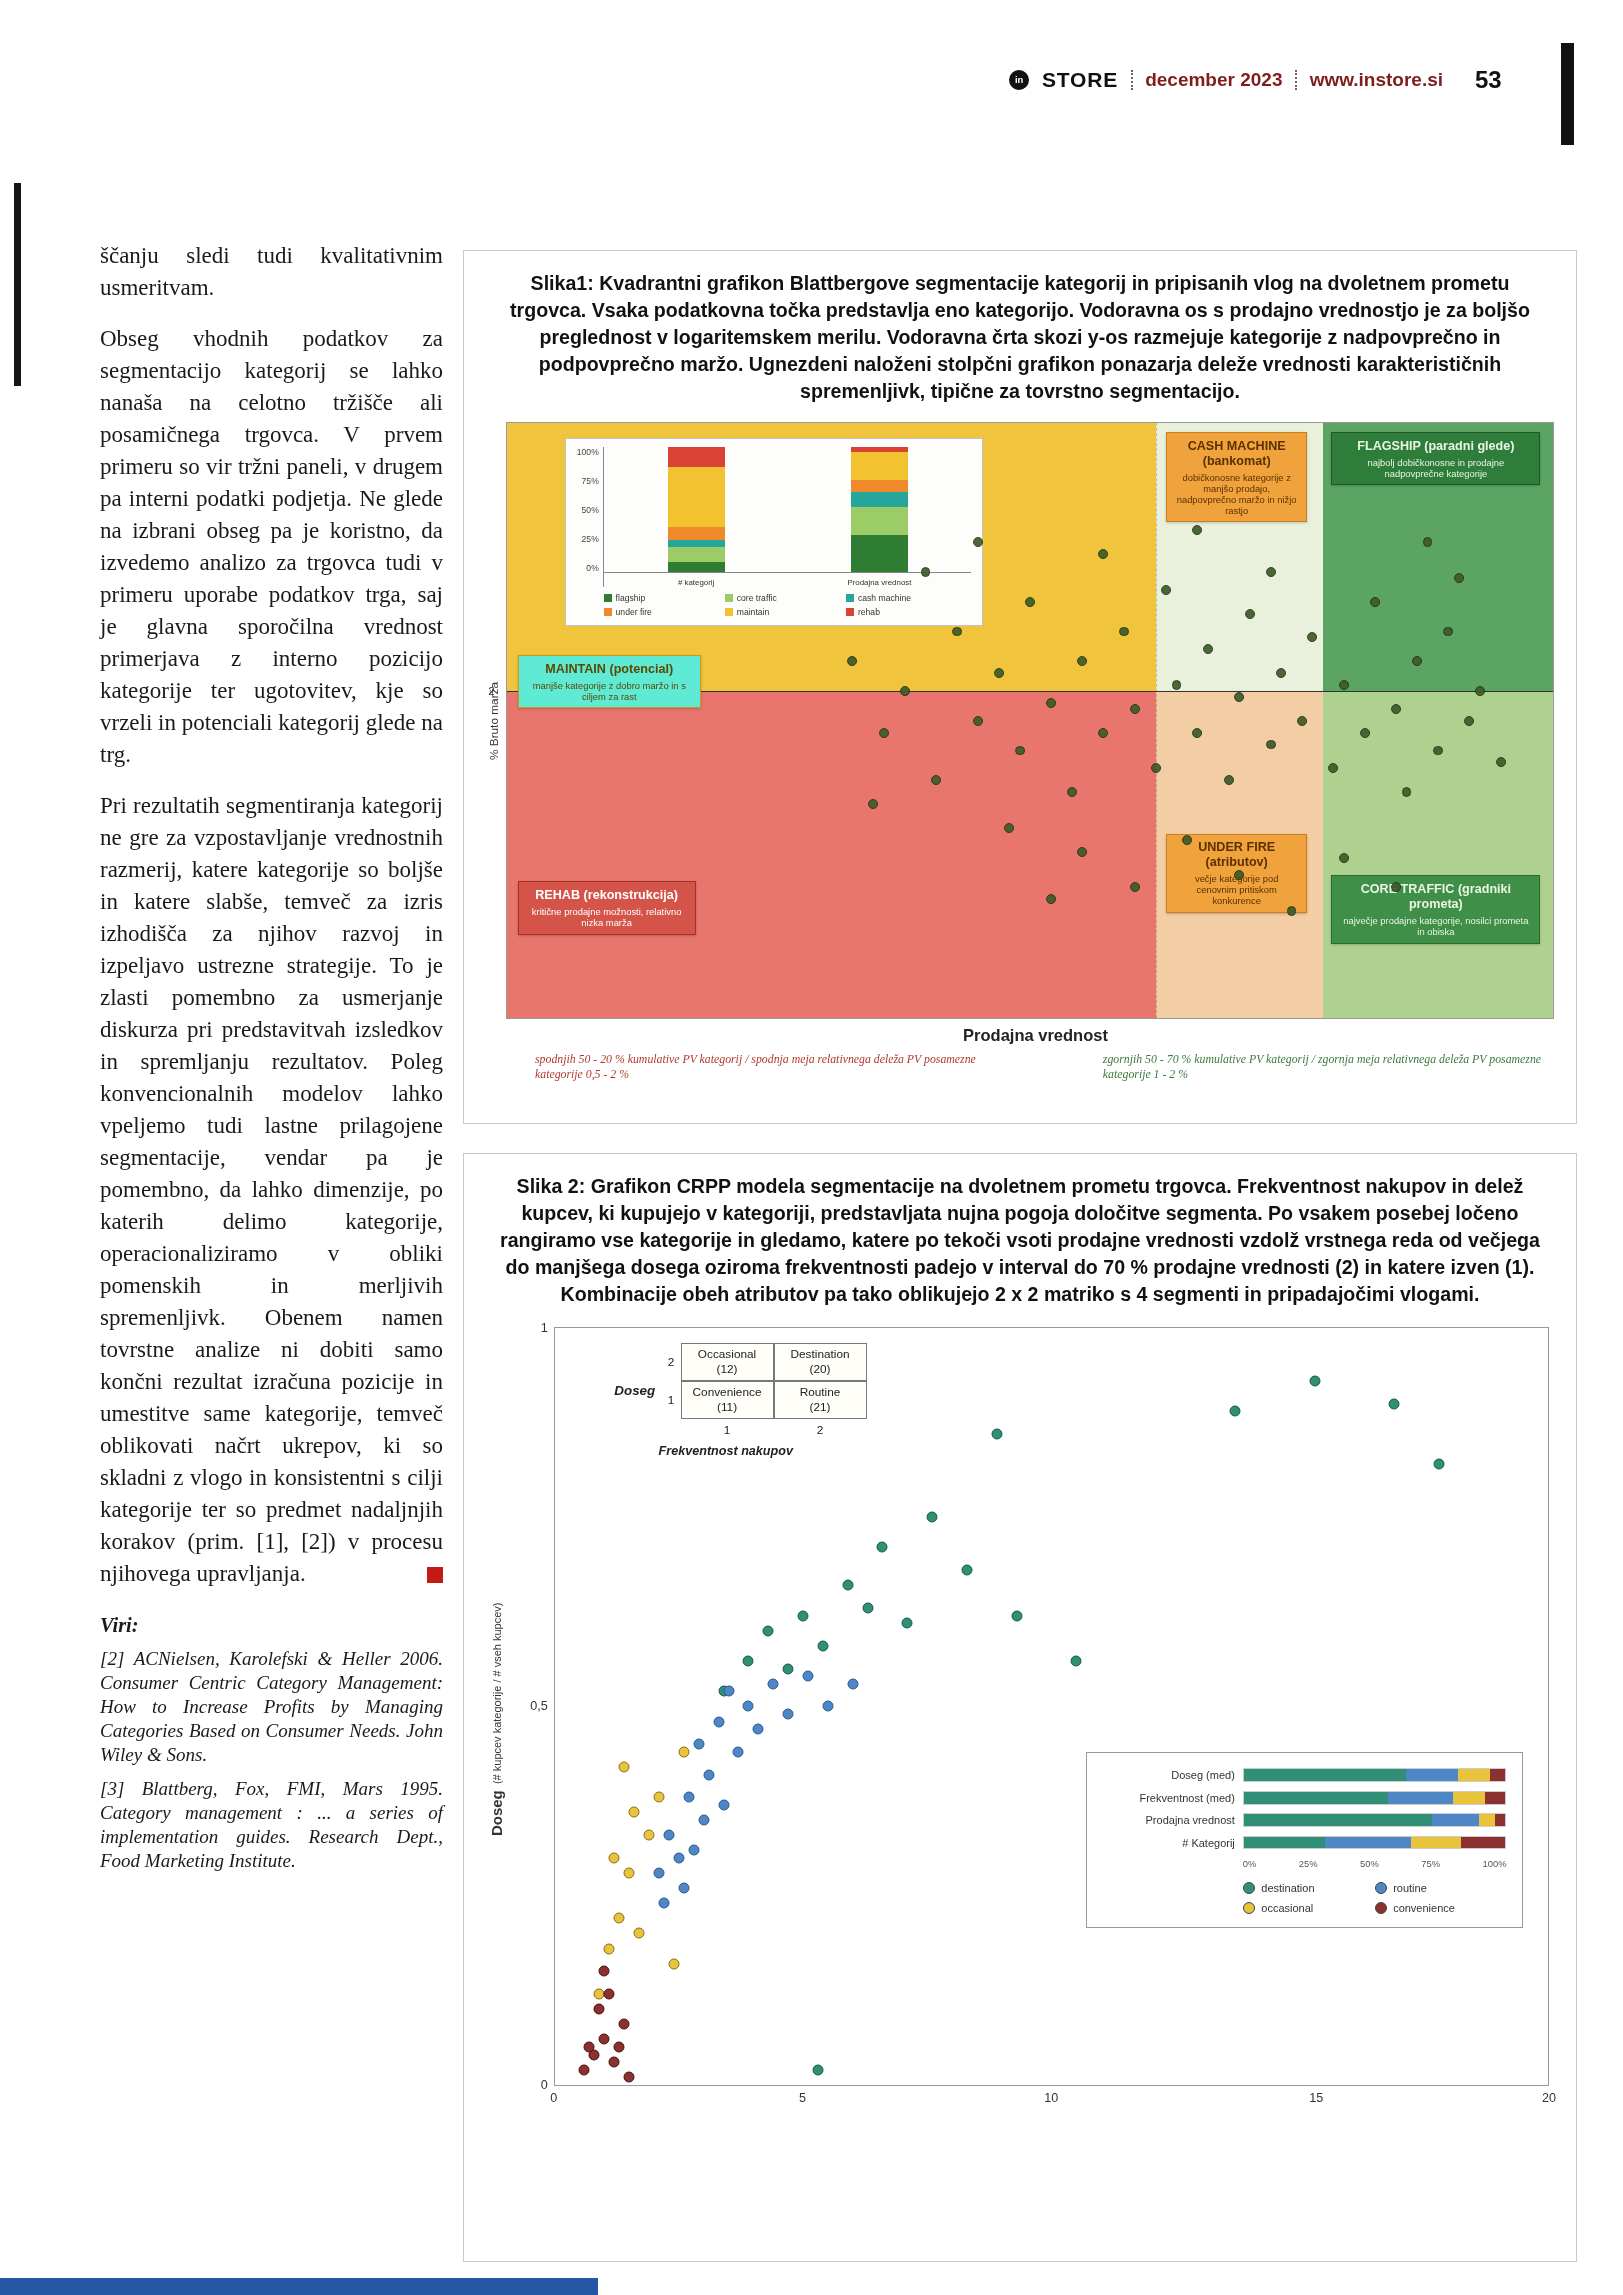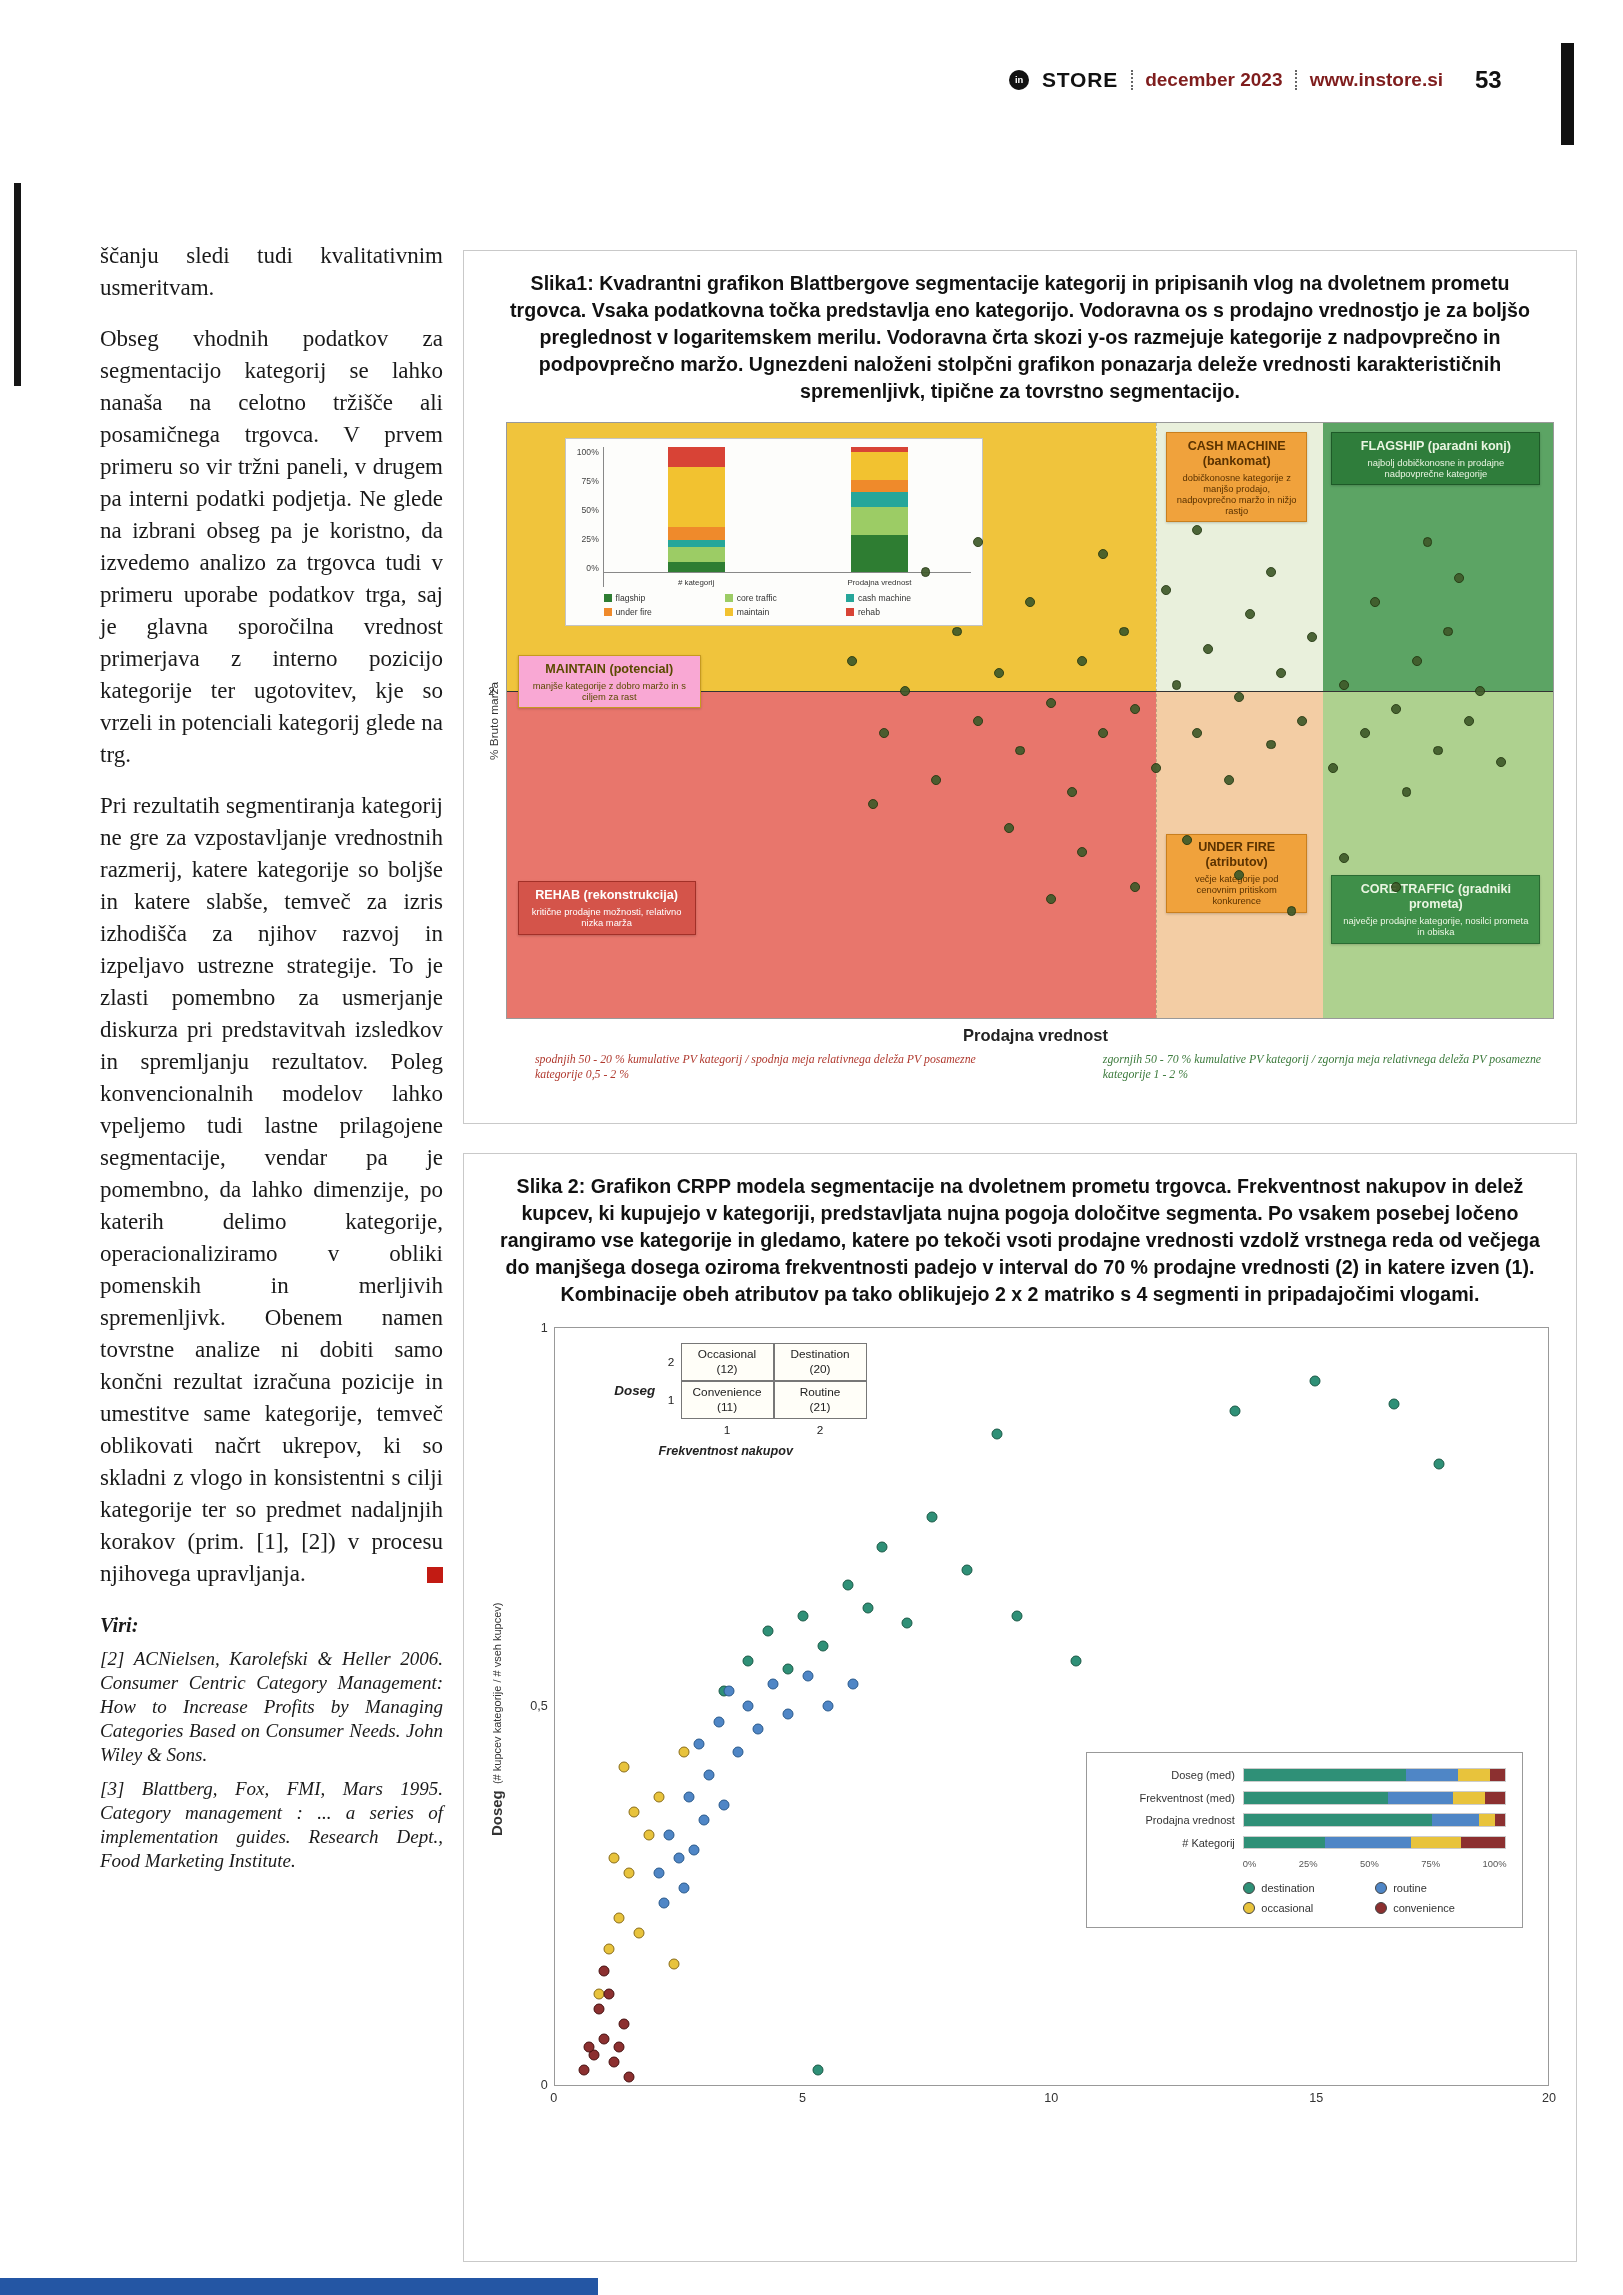--- a/index.html
+++ b/index.html
@@ -40,21 +40,21 @@
   .q-tr{left:78%;top:0;width:22%;height:45%;background:#5ca464;}
   .q-bl{left:0;top:45%;width:62%;height:55%;background:#e8766c;}
   .q-bm{left:62%;top:45%;width:16%;height:55%;background:#f3cda4;}
   .q-br{left:78%;top:45%;width:22%;height:55%;background:#aed18f;}
   .f1-hline{position:absolute;left:0;right:0;top:45%;border-top:1.6px solid #333;}
   .f1-vline{position:absolute;top:0;bottom:0;left:62%;border-left:0.8px dashed rgba(0,0,0,.2);}
   .f1-tick2{position:absolute;left:-19px;top:45%;transform:translateY(-50%);font:11.8px "Liberation Sans",sans-serif;color:#333;}
   .q-label{position:absolute;text-align:center;padding:5.5px 7px;font-family:"Liberation Sans",sans-serif;box-shadow:0 0.8px 2.4px rgba(0,0,0,.2);box-sizing:border-box;}
   .q-title{font-weight:bold;font-size:12.6px;line-height:15px;}
   .q-desc{font-size:9.4px;line-height:11px;margin-top:3.1px;}
-  .q-maintain{left:1%;top:39%;width:17.5%;background:#f9a8d4;color:#5a4a00;border:0.8px solid #c79a1f;}
+  .q-maintain{left:1%;top:39%;width:17.5%;background:#5eead4;color:#5a4a00;border:0.8px solid #c79a1f;}
   .q-cash{left:63%;top:1.5%;width:13.5%;background:#f0a23c;color:#5a3200;border:0.8px solid #c97f1e;}
   .q-flag{left:78.8%;top:1.5%;width:20%;background:#2f7d3b;color:#eaf5e2;border:0.8px solid #1e5a28;}
   .q-rehab{left:1%;top:77%;width:17%;background:#d4544a;color:#fff;border:0.8px solid #a23028;}
   .q-fire{left:63%;top:69%;width:13.5%;background:#f0a23c;color:#5a3200;border:0.8px solid #c97f1e;}
   .q-core{left:78.8%;top:76%;width:20%;background:#3f8f49;color:#eaf5e2;border:0.8px solid #2a6b32;}
   .f1-dot{position:absolute;width:7.9px;height:7.9px;border-radius:50%;background:#3f5a2a;border:0.8px solid #22360f;transform:translate(-50%,-50%);opacity:.92;}
   
   .f1-inset{position:absolute;left:5.5%;top:2.5%;width:40%;height:31.5%;background:#fdfdfb;border:0.8px solid #c4c4c4;padding:7.9px 11px;display:flex;flex-direction:column;box-sizing:border-box;}
   .f1-inset-plot{flex:1;display:flex;position:relative;}
   #f1-inset-yticks{display:flex;flex-direction:column;justify-content:space-between;align-items:flex-end;padding:0 4.7px 14px 0;font:8.6px "Liberation Sans",sans-serif;color:#444;}
@@ -214,21 +214,21 @@
 
         <div class="q-label q-maintain">
           <div class="q-title"><span>MAINTAIN</span> <span>(potencial)</span></div>
           <div class="q-desc">manjše kategorije z dobro maržo in s ciljem za rast</div>
         </div>
         <div class="q-label q-cash">
           <div class="q-title"><span>CASH MACHINE</span> <span>(bankomat)</span></div>
           <div class="q-desc">dobičkonosne kategorije z manjšo prodajo, nadpovprečno maržo in nižjo rastjo</div>
         </div>
         <div class="q-label q-flag">
-          <div class="q-title"><span>FLAGSHIP</span> <span>(paradni konj)</span></div>
+          <div class="q-title"><span>FLAGSHIP</span> <span>(paradni glede)</span></div>
           <div class="q-desc">najbolj dobičkonosne in prodajne nadpovprečne kategorije</div>
         </div>
         <div class="q-label q-rehab">
           <div class="q-title"><span>REHAB</span> <span>(rekonstrukcija)</span></div>
           <div class="q-desc">kritične prodajne možnosti, relativno nizka marža</div>
         </div>
         <div class="q-label q-fire">
           <div class="q-title"><span>UNDER FIRE</span> <span>(atributov)</span></div>
           <div class="q-desc">večje kategorije pod cenovnim pritiskom konkurence</div>
         </div>

